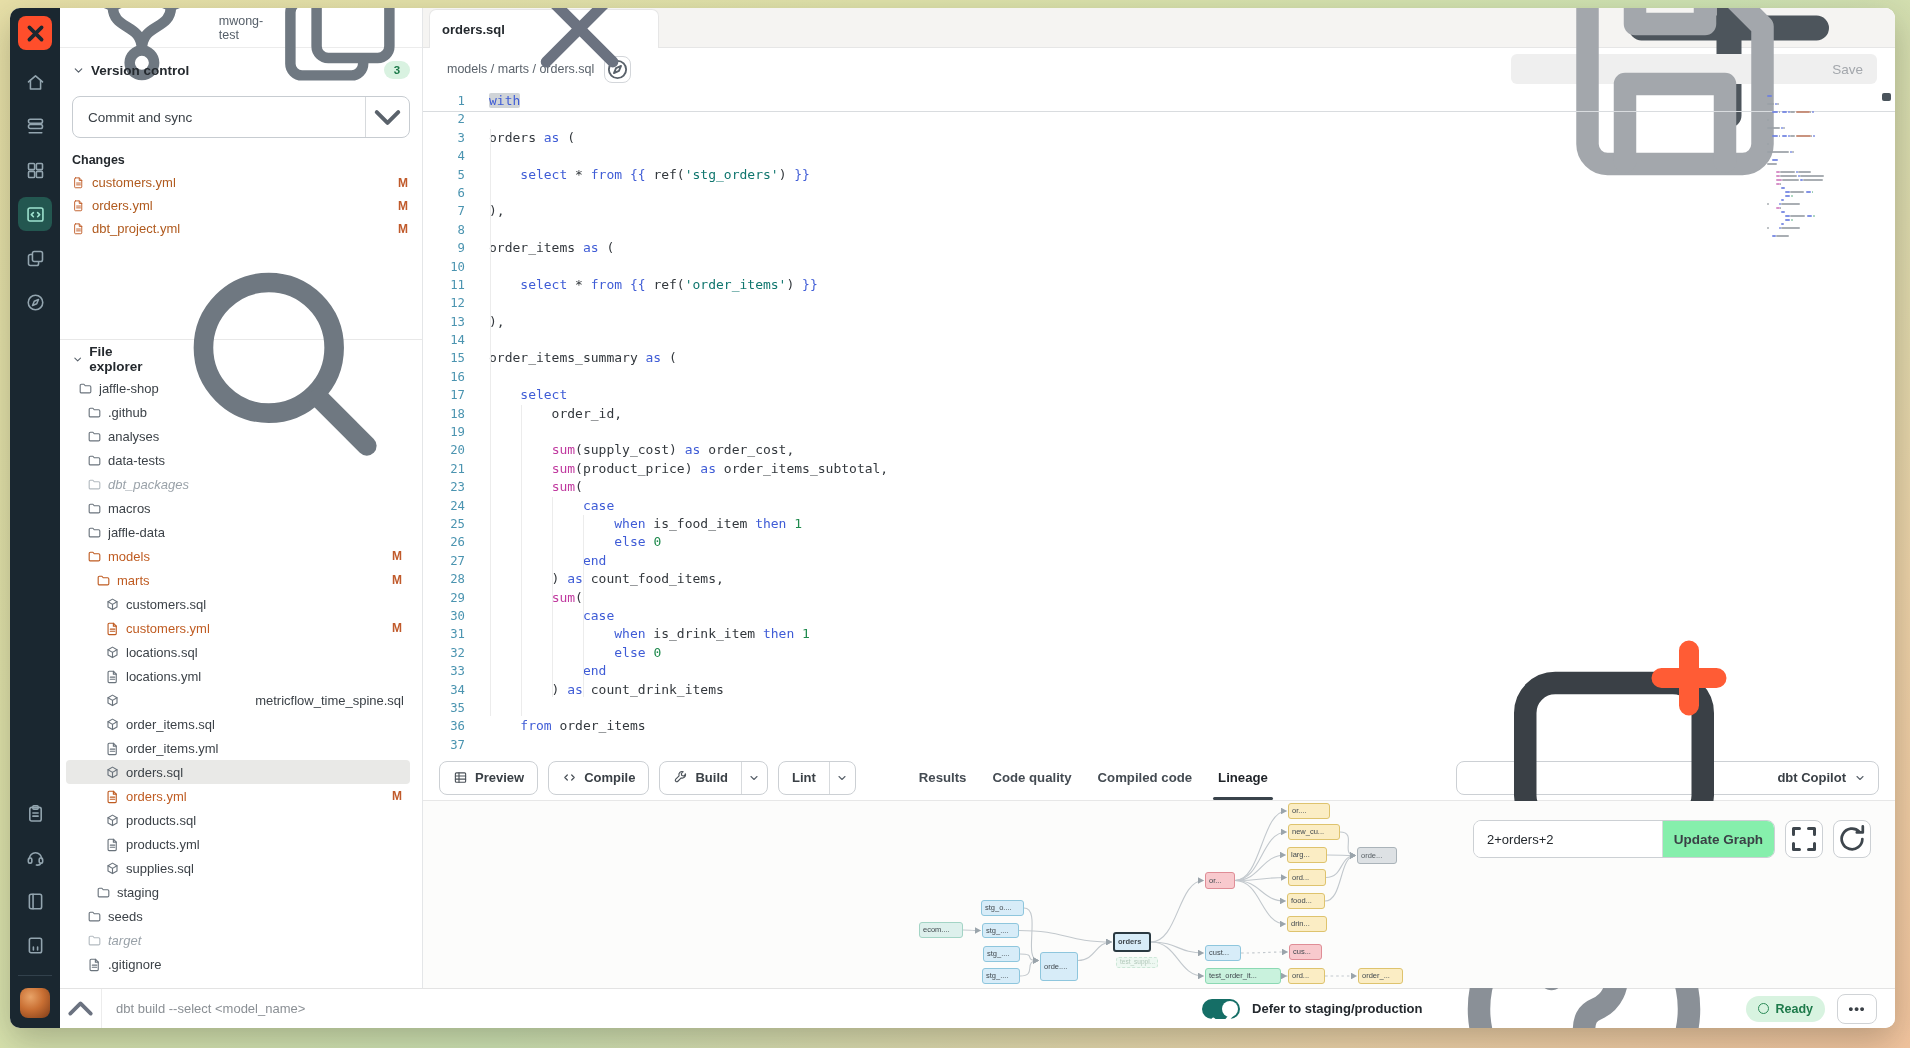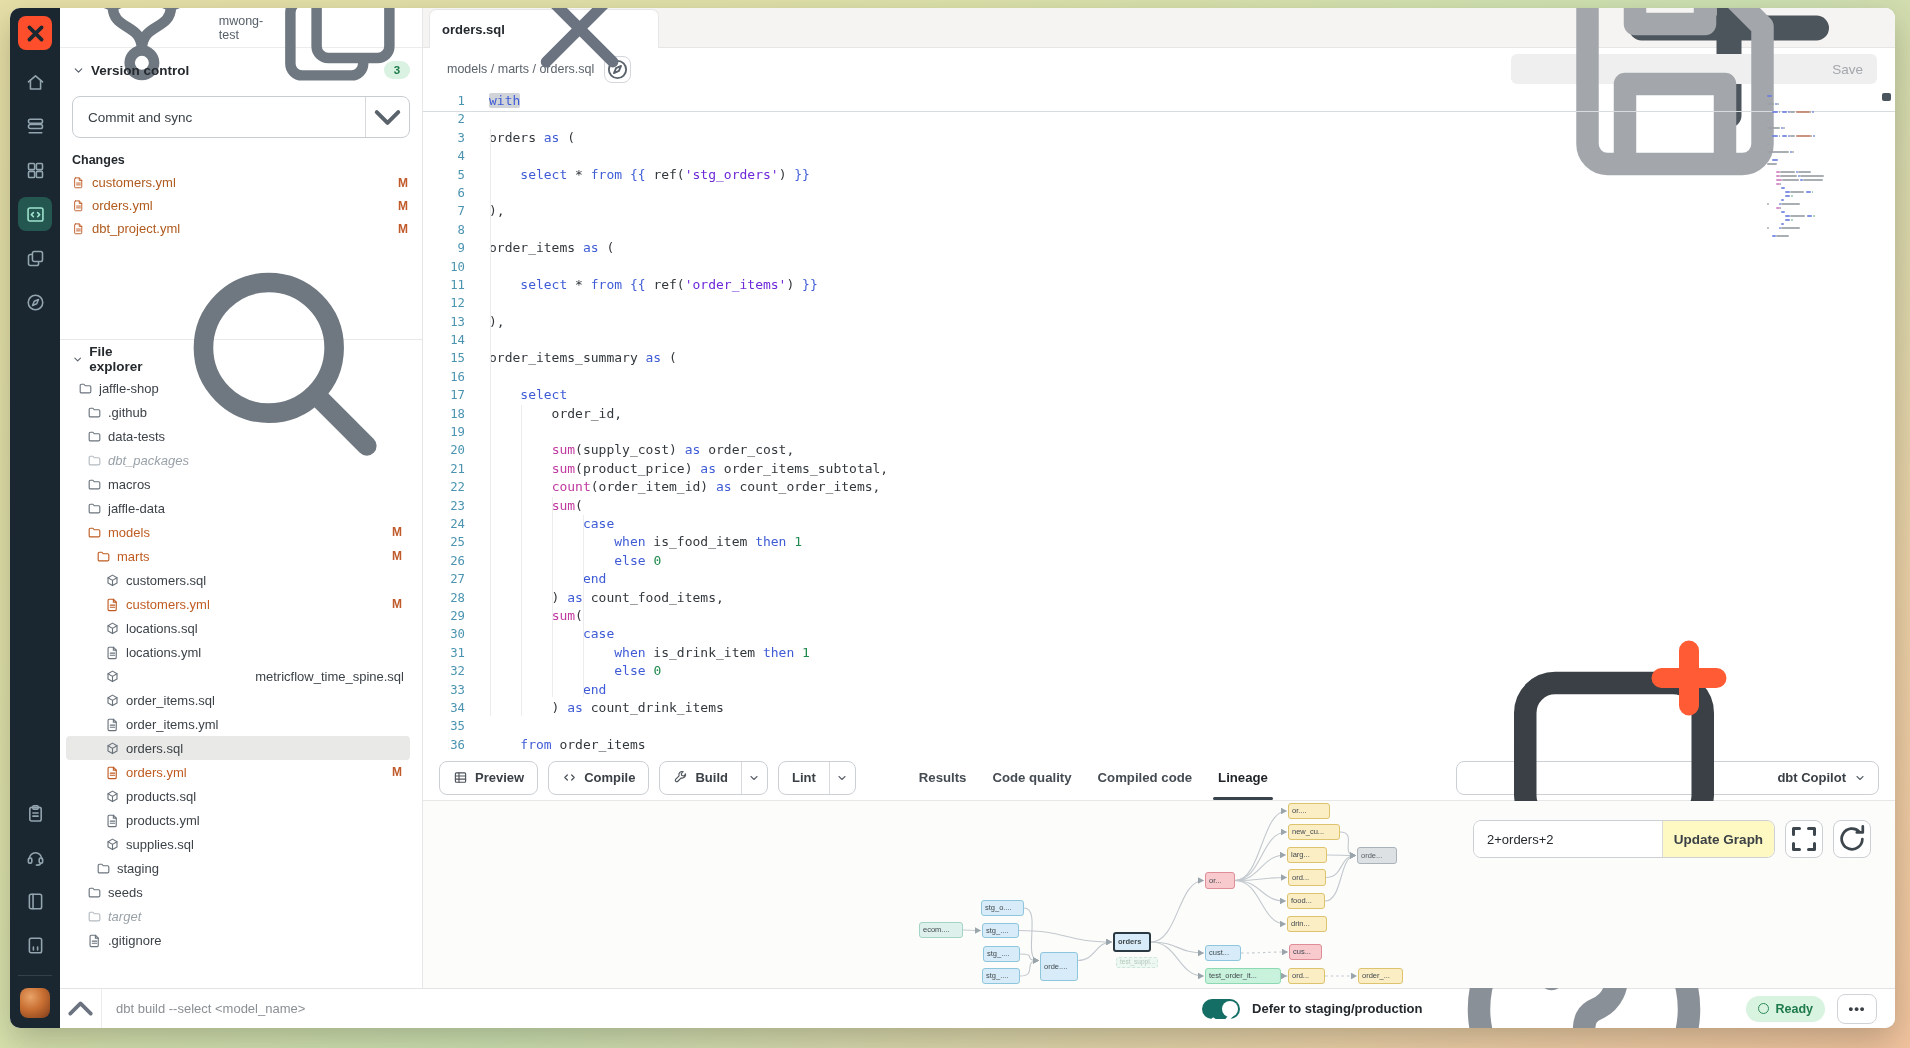--- a/index.html
+++ b/index.html
@@ -72,21 +72,21 @@
     display:flex; align-items:center; justify-content:center; cursor:pointer; }
   .nav-btn svg { width:15px; height:15px; }
   .save-btn { margin-left:auto; height:30px; padding:0 14px; background:#efefef; border:none; border-radius:6px;
     color:#a3a7ac; font-size:13.5px; display:flex; align-items:center; gap:7px; cursor:default; }
   .save-btn svg { width:15px; height:15px; }
 
   #editor { height:665px; flex:none; position:relative; overflow:hidden; font-family:"DejaVu Sans Mono",monospace; padding-top:2px; }
   .code-line { height:18.4px; display:flex; font-size:13px; line-height:18.4px; }
   .ln { width:42px; flex:none; text-align:right; color:#4b94b0; font-size:12.3px; user-select:none; }
   .cd { padding-left:24px; white-space:pre; color:#33383d; }
-  .tk-k,.tk-j { color:#3f5cd6; } .tk-f { color:#c0399f; } .tk-s { color:#6d28d9; } .tk-n { color:#1f8a4d; } .tk-p { color:#33383d; }
+  .tk-k,.tk-j { color:#3f5cd6; } .tk-f { color:#c0399f; } .tk-s { color:#0f766e; } .tk-n { color:#1f8a4d; } .tk-p { color:#33383d; }
   .tk-hl { background:#d0d4d8; border-radius:2px; }
   .sticky-line { position:absolute; left:0; right:0; top:21px; height:1px; background:#d9dcdf; }
   .guide { position:absolute; width:1px; background:#ececec; }
   #minimap { position:absolute; right:55px; top:4px; width:74px; }
   .mm-row { position:relative; height:4px; }
   .mm-seg { position:absolute; top:1px; height:2px; border-radius:1px; opacity:.85; }
   .scroll-track { position:absolute; right:1px; top:0; bottom:0; width:12px; }
   .scroll-handle { position:absolute; right:3px; top:3px; width:9px; height:8px; background:#4a545c; border-radius:2px; }
 
   #toolbar { height:46px; flex:none; display:flex; align-items:center; padding:0 16px; border-bottom:1px solid #e7e7e7; }
@@ -112,21 +112,21 @@
   .lc-source { background:#ddf0ec; border-color:#a3d4c5; }
   .lc-pink   { background:#f8c9cd; border-color:#df8d96; }
   .lc-yellow { background:#fbedc4; border-color:#dec36e; }
   .lc-mint   { background:#c9f2dd; border-color:#8cd9b3; }
   .lc-gray   { background:#dde1e4; border-color:#aab3b9; color:#565e63; }
   .lc-selected { background:#d7ecf8; border-color:#2b3a42; border-width:2px; font-weight:700; }
   .lc-faded  { background:#eef8f2; border-color:#cde7d8; color:#b2c8ba; border-style:dashed; font-size:6.5px; }
   #graph-controls { position:absolute; top:19px; right:24px; display:flex; gap:10px; align-items:center; }
   .selector-group { display:flex; height:38px; border:1px solid #ccd0d4; border-radius:8px; overflow:hidden; background:#fff; }
   .selector-input { width:188px; border:none; outline:none; padding:0 13px; font-size:13px; color:#24292e; font-family:inherit; }
-  .update-btn { width:112px; border:none; border-left:1px solid #d7dadd; background:#fef9c3; font-size:13.5px; font-weight:600; color:#3a4046; cursor:pointer; font-family:inherit; }
+  .update-btn { width:112px; border:none; border-left:1px solid #d7dadd; background:#86efac; font-size:13.5px; font-weight:600; color:#3a4046; cursor:pointer; font-family:inherit; }
   .sq-btn { width:38px; height:38px; border:1px solid #ccd0d4; border-radius:8px; background:#fff; color:#3e464d;
     display:flex; align-items:center; justify-content:center; cursor:pointer; }
   .sq-btn svg { width:16px; height:16px; }
 
   
   #statusbar { height:40px; flex:none; border-top:1px solid #e3e3e3; background:#fff; display:flex; align-items:center; }
   .collapse-btn { width:42px; display:flex; align-items:center; justify-content:center; color:#6b7280; cursor:pointer; height:100%; border-right:1px solid #ececec; }
   .collapse-btn svg { width:13px; height:13px; }
   .cmd-input { flex:1; padding-left:14px; font-size:13px; color:#8a8f94; cursor:text; }
   .sb-right { display:flex; align-items:center; gap:12px; padding-right:18px; }
@@ -352,20 +352,28 @@
                   </span>
                   <span class="lbl">jaffle-shop</span>
                 </div>
                 <div class="tree-row" style="padding-left: 21px;">
                   <span style="width: 15px; height: 15px; display: flex;">
                     <svg viewBox="0 0 24 24" fill="none" stroke="currentColor" stroke-width="1.8" stroke-linecap="round" stroke-linejoin="round" style="width:100%;height:100%">
                       <path d="M3.5 7.2 a2 2 0 0 1 2 -2 h4 l2 2.4 h7 a2 2 0 0 1 2 2 V17 a2 2 0 0 1 -2 2 h-13 a2 2 0 0 1 -2 -2 Z"></path>
                     </svg>
                   </span>
                   <span class="lbl">.github</span>
+                </div>
+                <div class="tree-row" style="padding-left: 21px;">
+                  <span style="width: 15px; height: 15px; display: flex;">
+                    <svg viewBox="0 0 24 24" fill="none" stroke="currentColor" stroke-width="1.8" stroke-linecap="round" stroke-linejoin="round" style="width:100%;height:100%">
+                      <path d="M3.5 7.2 a2 2 0 0 1 2 -2 h4 l2 2.4 h7 a2 2 0 0 1 2 2 V17 a2 2 0 0 1 -2 2 h-13 a2 2 0 0 1 -2 -2 Z"></path>
+                    </svg>
+                  </span>
+                  <span class="lbl">analyses</span>
                 </div>
                 <div class="tree-row" style="padding-left: 21px;">
                   <span style="width: 15px; height: 15px; display: flex;">
                     <svg viewBox="0 0 24 24" fill="none" stroke="currentColor" stroke-width="1.8" stroke-linecap="round" stroke-linejoin="round" style="width:100%;height:100%">
                       <path d="M3.5 7.2 a2 2 0 0 1 2 -2 h4 l2 2.4 h7 a2 2 0 0 1 2 2 V17 a2 2 0 0 1 -2 2 h-13 a2 2 0 0 1 -2 -2 Z"></path>
                     </svg>
                   </span>
                   <span class="lbl">data-tests</span>
                 </div>
                 <div class="tree-row muted" style="padding-left: 21px;">
@@ -681,24 +689,20 @@
                   <span class="ln">19</span>
                   <span class="cd"></span>
                 </div>
                 <div class="code-line">
                   <span class="ln">20</span>
                   <span class="cd"><span class="tk-p">        </span><span class="tk-f">sum</span><span class="tk-p">(supply_cost) </span><span class="tk-k">as</span><span class="tk-p"> order_cost,</span></span>
                 </div>
                 <div class="code-line">
                   <span class="ln">21</span>
                   <span class="cd"><span class="tk-p">        </span><span class="tk-f">sum</span><span class="tk-p">(product_price) </span><span class="tk-k">as</span><span class="tk-p"> order_items_subtotal,</span></span>
-                </div>
-                <div class="code-line">
-                  <span class="ln">22</span>
-                  <span class="cd"><span class="tk-p">        </span><span class="tk-f">count</span><span class="tk-p">(order_item_id) </span><span class="tk-k">as</span><span class="tk-p"> count_order_items,</span></span>
                 </div>
                 <div class="code-line">
                   <span class="ln">23</span>
                   <span class="cd"><span class="tk-p">        </span><span class="tk-f">sum</span><span class="tk-p">(</span></span>
                 </div>
                 <div class="code-line">
                   <span class="ln">24</span>
                   <span class="cd"><span class="tk-p">            </span><span class="tk-k">case</span></span>
                 </div>
                 <div class="code-line">

